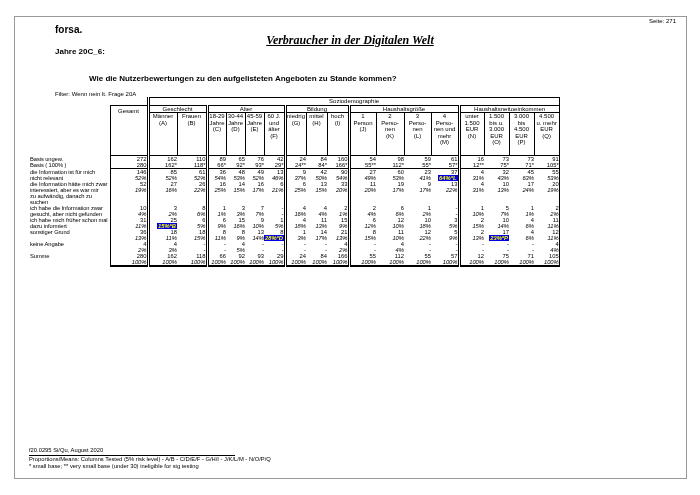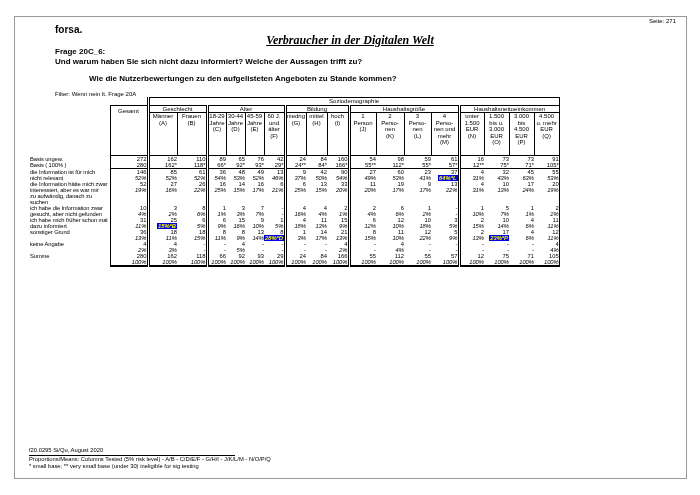--- a/index.html
+++ b/index.html
@@ -34,22 +34,21 @@
   .f1{border-bottom:1px solid #000;width:206px;padding-bottom:1px;}
 </style>
 </head>
 <body>
 
 <div class="page">
   <div class="frame"></div>
   <div class="brand">forsa.</div>
   <div class="title">Verbraucher in der Digitalen Welt</div>
   <div class="seite">Seite: 271</div>
-  <div class="qid">Frage 20C_6:</div>
-  <div class="qtext">Und warum haben Sie sich nicht dazu informiert? Welche der Aussagen trifft zu?</div>
+  <div class="qid">Jahre 20C_6:</div>
   <div class="subq">Wie die Nutzerbewertungen zu den aufgelisteten Angeboten zu Stande kommen?</div>
   <div class="filter">Filter: Wenn nein lt. Frage 20A</div>
 
   <div class="tablewrap">
     <table class="ct">
         <colgroup>
           <col style="width: 80px;">
           <col style="width: 38px;">
           <col style="width: 29px;">
           <col style="width: 30px;">

